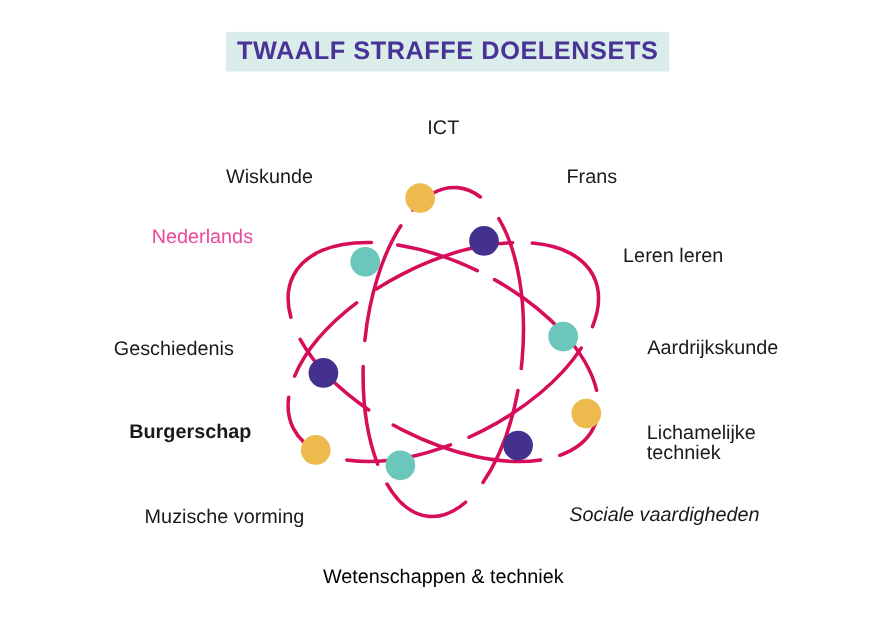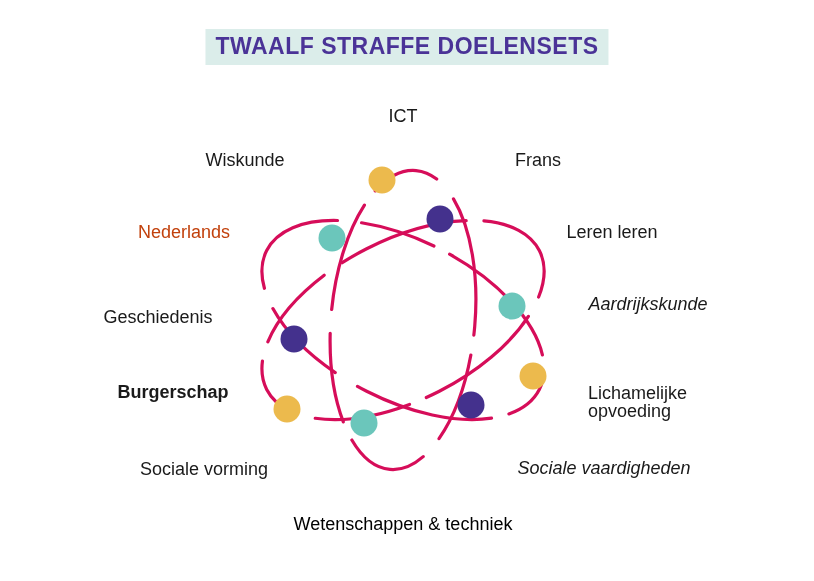--- a/index.html
+++ b/index.html
@@ -53,26 +53,26 @@
       <div class="dot" style="left: 287px; top: 409px; background: rgb(236, 186, 77);"></div>
       <div class="dot" style="left: 364px; top: 423px; background: rgb(107, 198, 187);"></div>
       <div class="dot" style="left: 471px; top: 405px; background: rgb(68, 49, 141);"></div>
       <div class="dot" style="left: 533px; top: 376px; background: rgb(236, 186, 77);"></div>
     </div>
 
   <div>
       <div class="subject-label center" style="left: 403px; top: 116px; color: rgb(26, 26, 26);">ICT</div>
       <div class="subject-label center" style="left: 245px; top: 160px; color: rgb(26, 26, 26);">Wiskunde</div>
       <div class="subject-label center" style="left: 538px; top: 160px; color: rgb(26, 26, 26);">Frans</div>
-      <div class="subject-label center" style="left: 184px; top: 232px; color: #c2410c;">Nederlands</div>
+      <div class="subject-label center" style="left: 184px; top: 215px; color: #ec4899;">Nederlands</div>
       <div class="subject-label center" style="left: 612px; top: 232px; color: rgb(26, 26, 26);">Leren leren</div>
       <div class="subject-label center" style="left: 158px; top: 317px; color: rgb(26, 26, 26);">Geschiedenis</div>
-      <div class="subject-label center" style="left: 648px; top: 304px; color: rgb(26, 26, 26); font-style: italic;">Aardrijkskunde</div>
+      <div class="subject-label center" style="left: 648px; top: 316px; color: rgb(26, 26, 26);">Aardrijkskunde</div>
       <div class="subject-label center" style="left: 173px; top: 392px; color: rgb(26, 26, 26); font-weight: bold;">Burgerschap</div>
       <div class="subject-label left" style="left: 588px; top: 402px; color: rgb(26, 26, 26);">Lichamelijke
-opvoeding</div>
-      <div class="subject-label center" style="left: 204px; top: 469px; color: rgb(26, 26, 26);">Sociale vorming</div>
+techniek</div>
+      <div class="subject-label center" style="left: 204px; top: 469px; color: rgb(26, 26, 26);">Muzische vorming</div>
       <div class="subject-label center" style="left: 604px; top: 468px; color: rgb(26, 26, 26); font-style: italic;">Sociale vaardigheden</div>
       <div class="subject-label center" style="left: 403px; top: 524px; color: #000000;">Wetenschappen &amp; techniek</div>
     </div>
 
 
 </div>
 
 </body></html>

